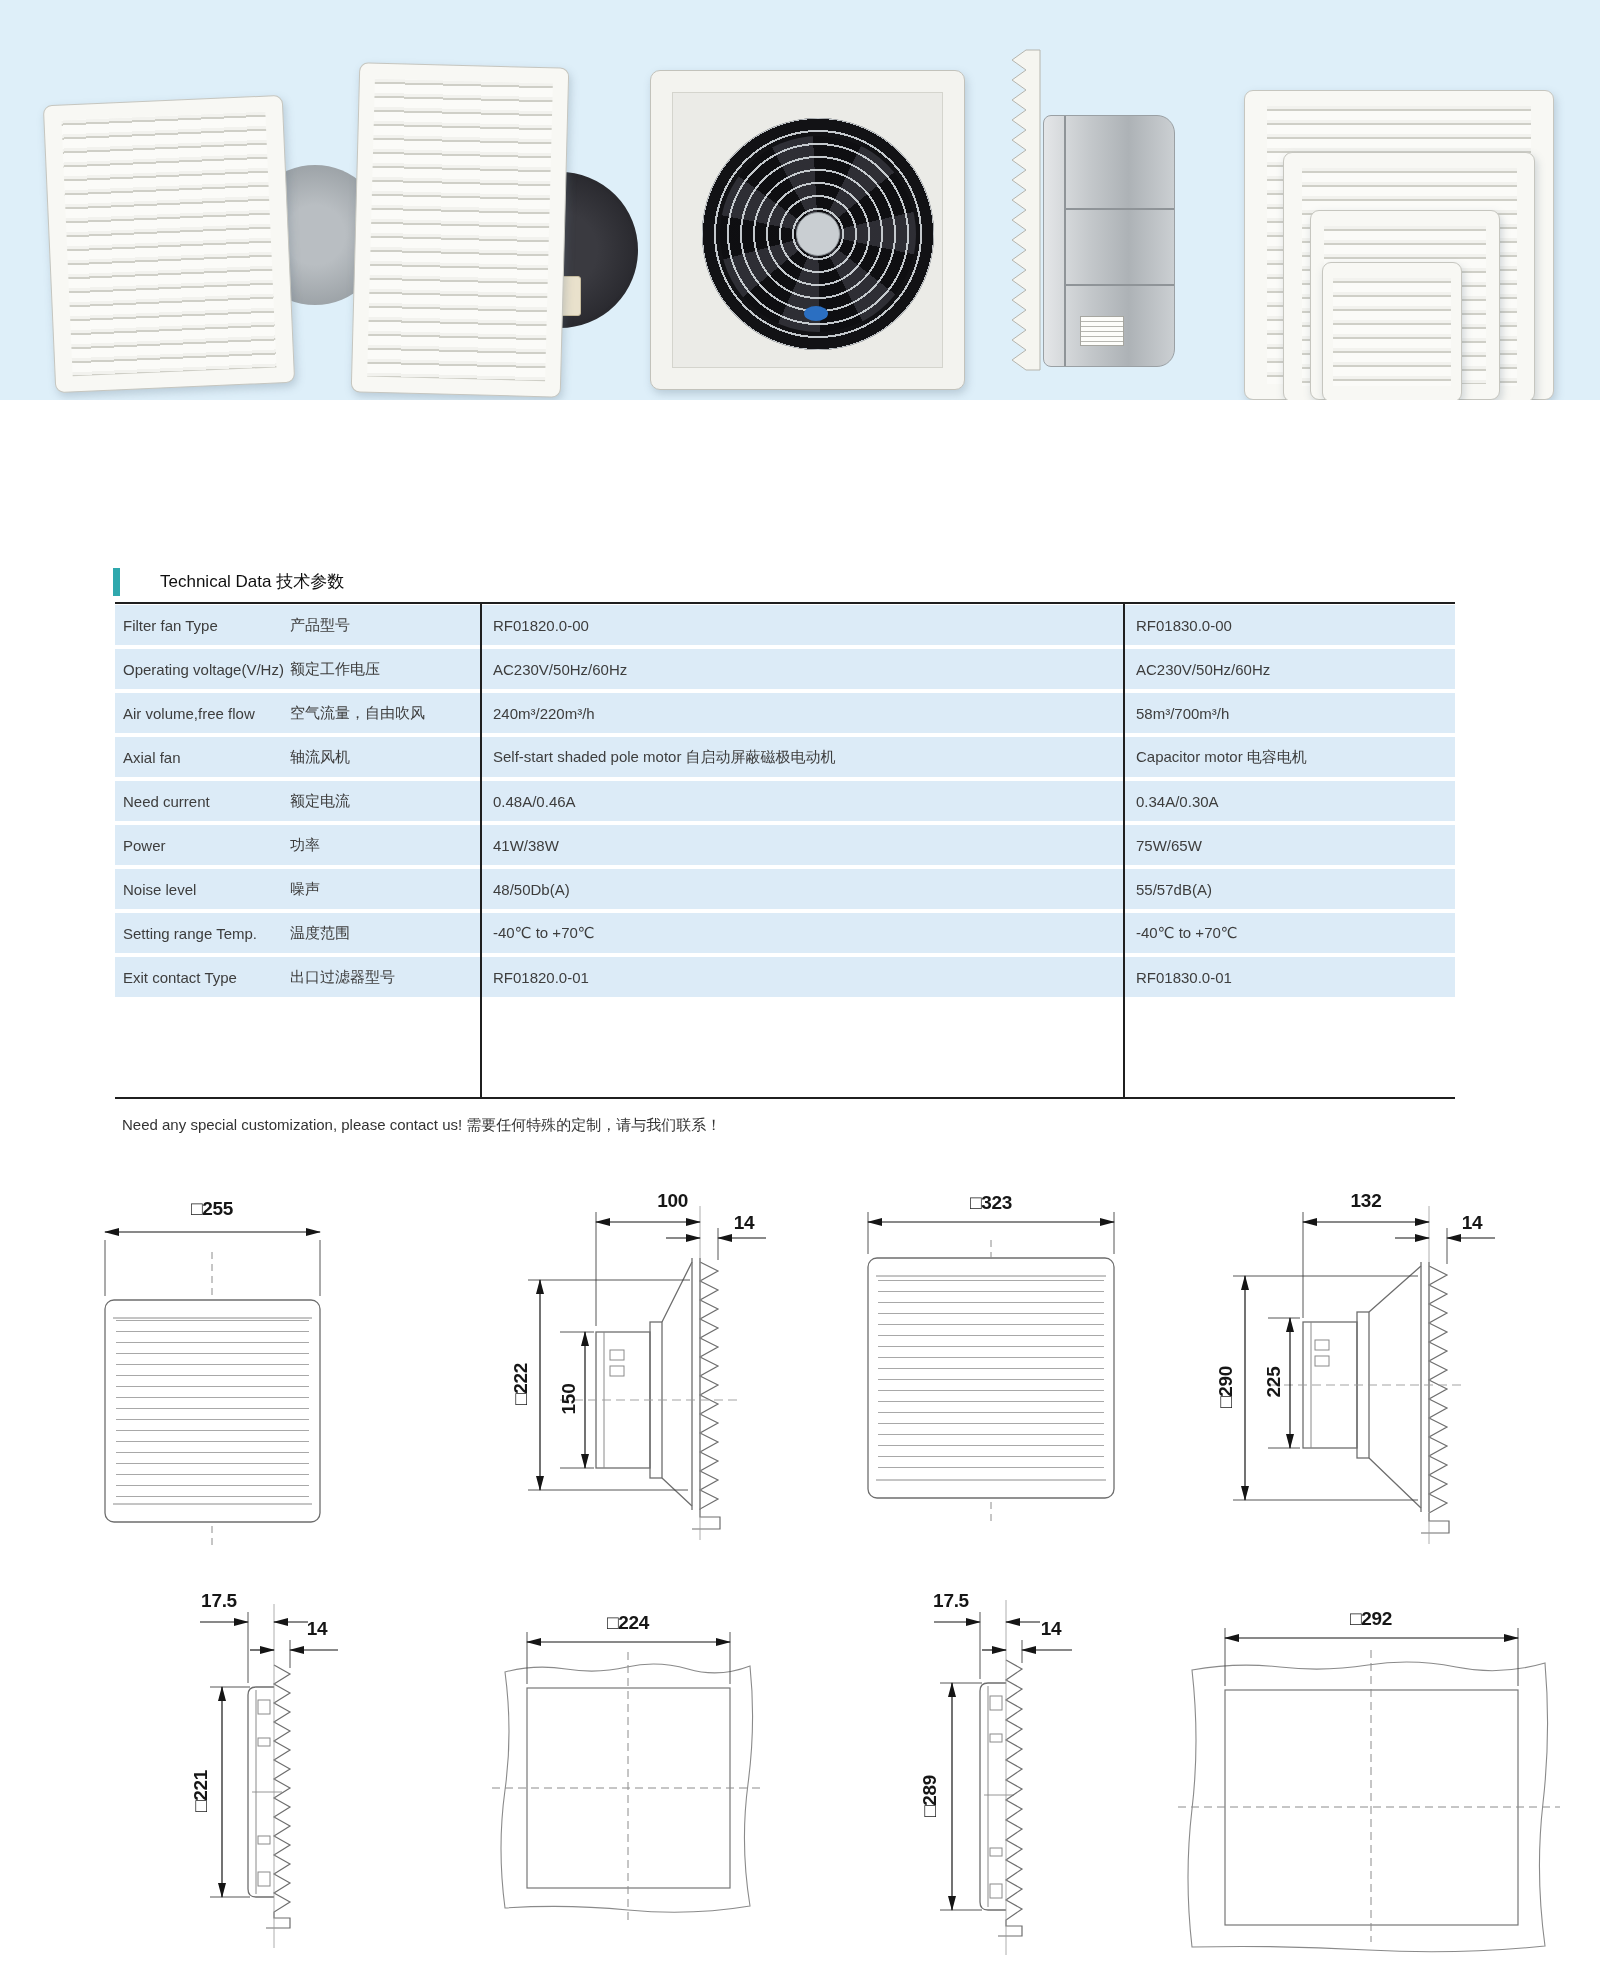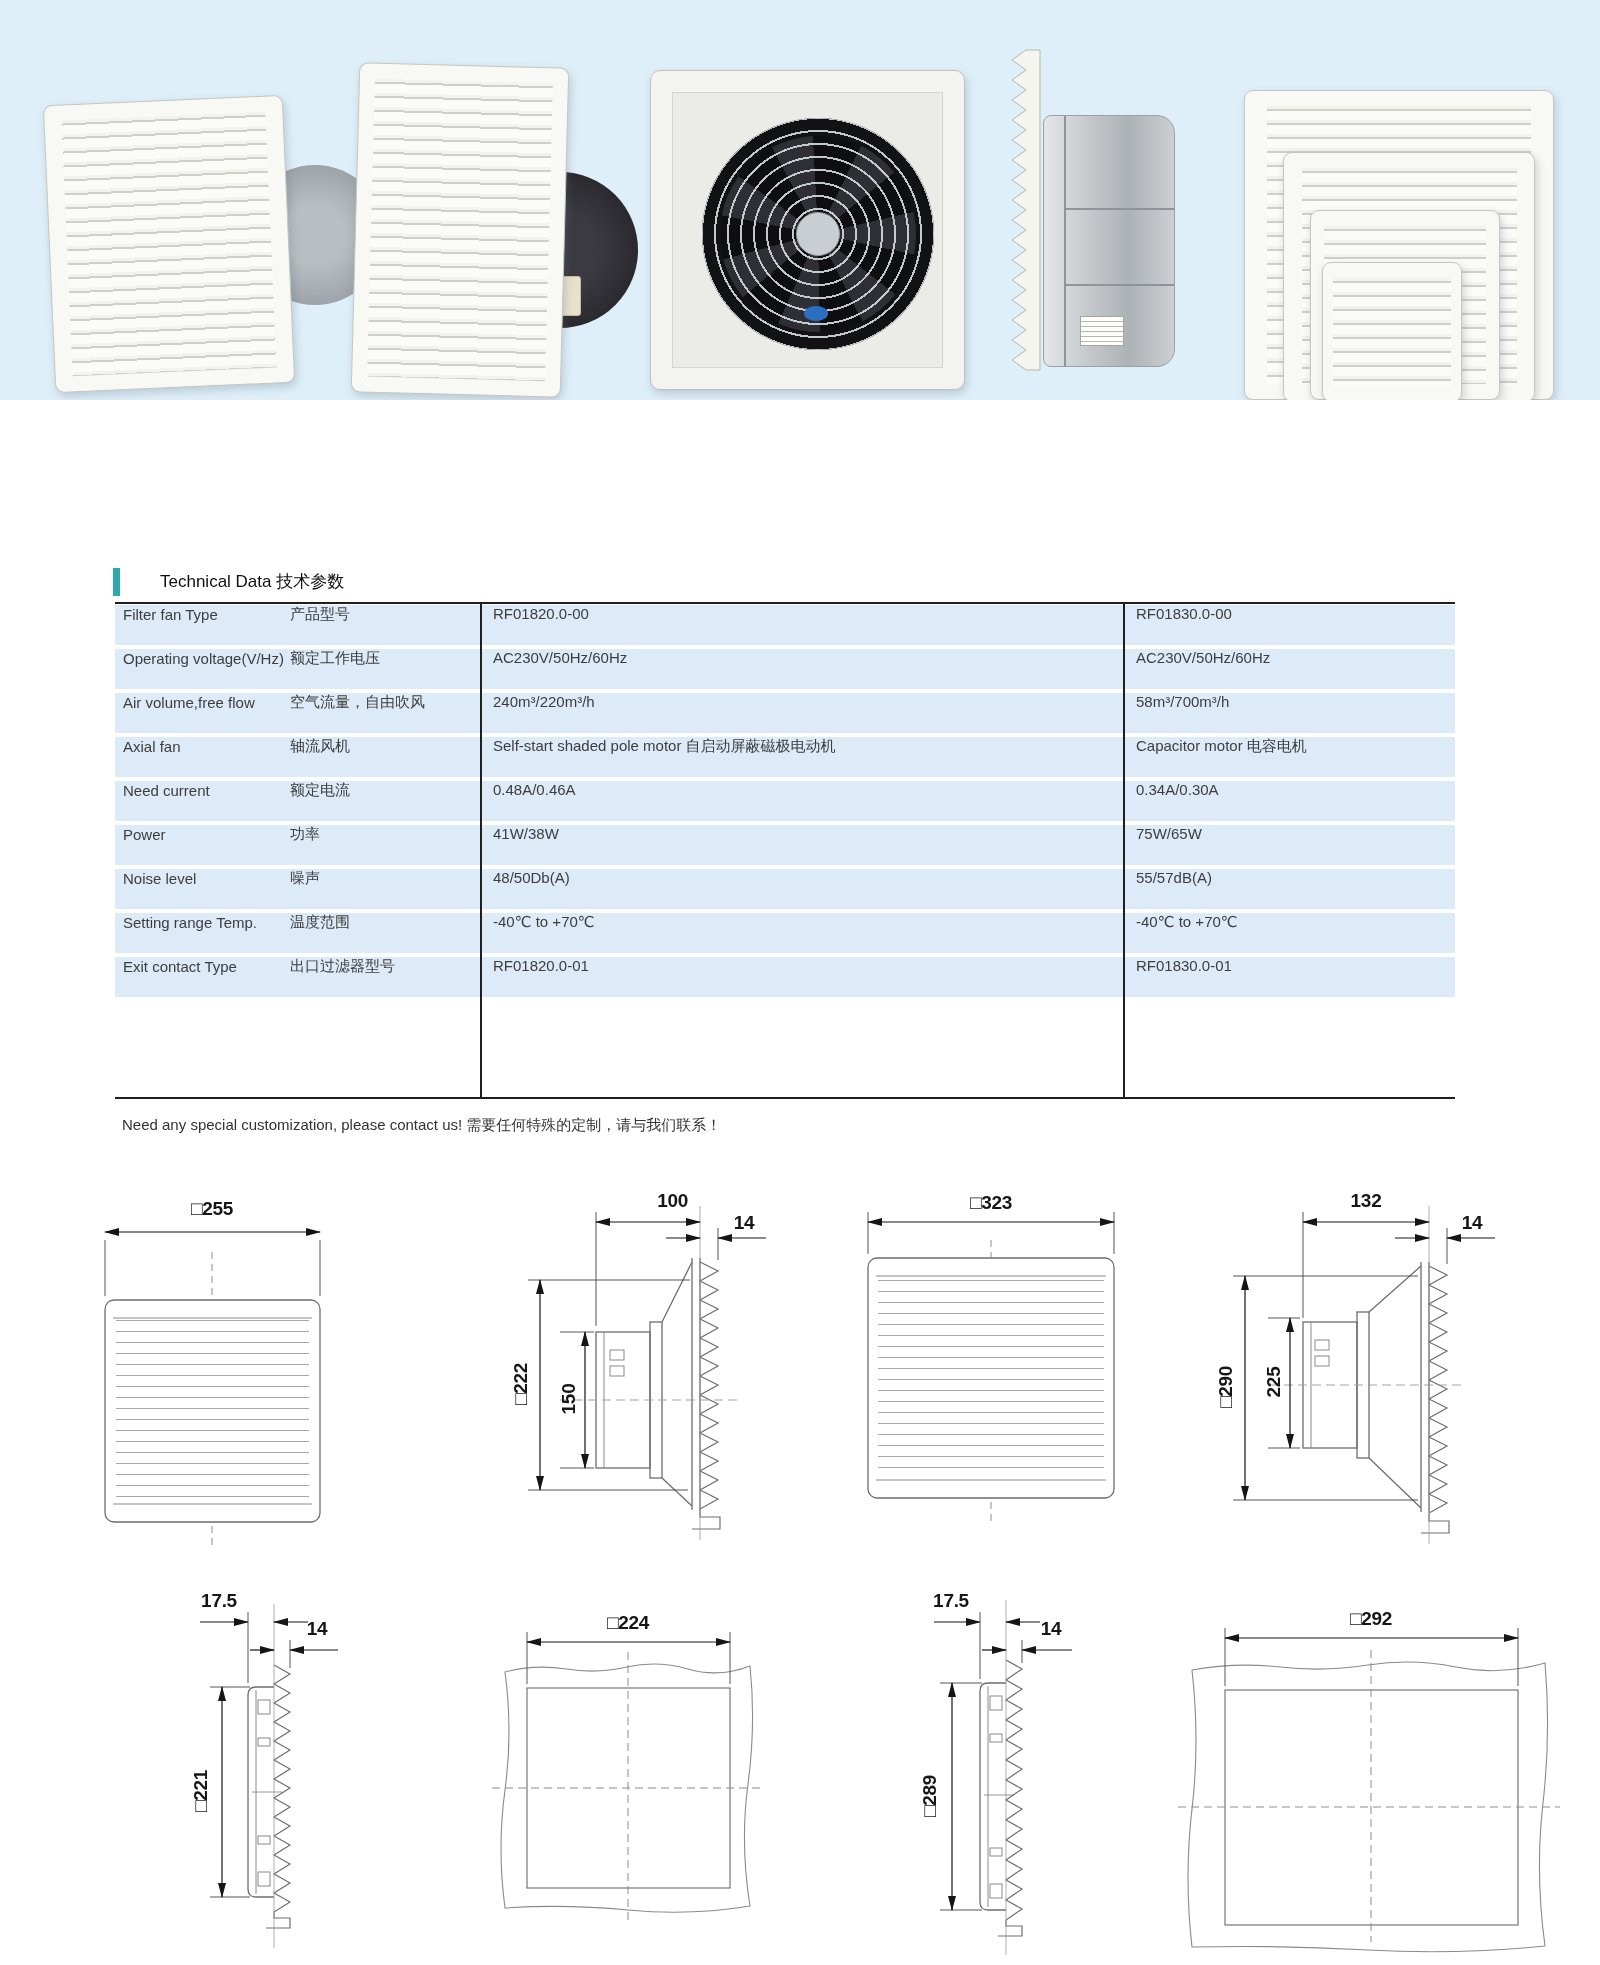--- a/index.html
+++ b/index.html
@@ -35,21 +35,21 @@
             background-image:repeating-linear-gradient(180deg,transparent 0 4px,#b7b7b1 4px 5px); }
 
   
   .accent-bar { position:absolute; left:113px; top:568px; width:7px; height:28px; background:#2FA8AD; }
   .sec-title { position:absolute; left:128px; top:568px; height:28px; line-height:28px;
                font-size:17px; font-weight:normal; color:#0f0f0f;margin-left:32px; }
   .hline { position:absolute; background:#1f1f1f; }
   .vline { position:absolute; width:2px; background:#1f1f1f; }
 
   .ttable { position:absolute; left:115px; top:605px; width:1340px; display:flex; flex-direction:column; gap:4px; }
-  .trow { display:flex; align-items:flex-start; height:40px; background:#DCEBF7; color:#3d3d3d; font-size:15px; }
+  .trow { display:flex; align-items:center; height:40px; background:#DCEBF7; color:#3d3d3d; font-size:15px; }
   .trow.tall { height:52px; }
   .c-label { width:365px; padding-left:8px; display:flex; align-items:center; }
   .c-label .en { min-width:167px; padding-right:6px; }
   .c-v1 { width:643px; padding-left:13px; }
   .c-v2 { flex:1; padding-left:13px; }
   .trow.tall .c-label { display:block; width:365px; padding-top:5px; line-height:21px; }
   .trow.tall .en, .trow.tall .cn { display:block; min-width:0; }
 
   .note { position:absolute; left:122px; top:1116px; font-size:15px; color:#333; }
 

